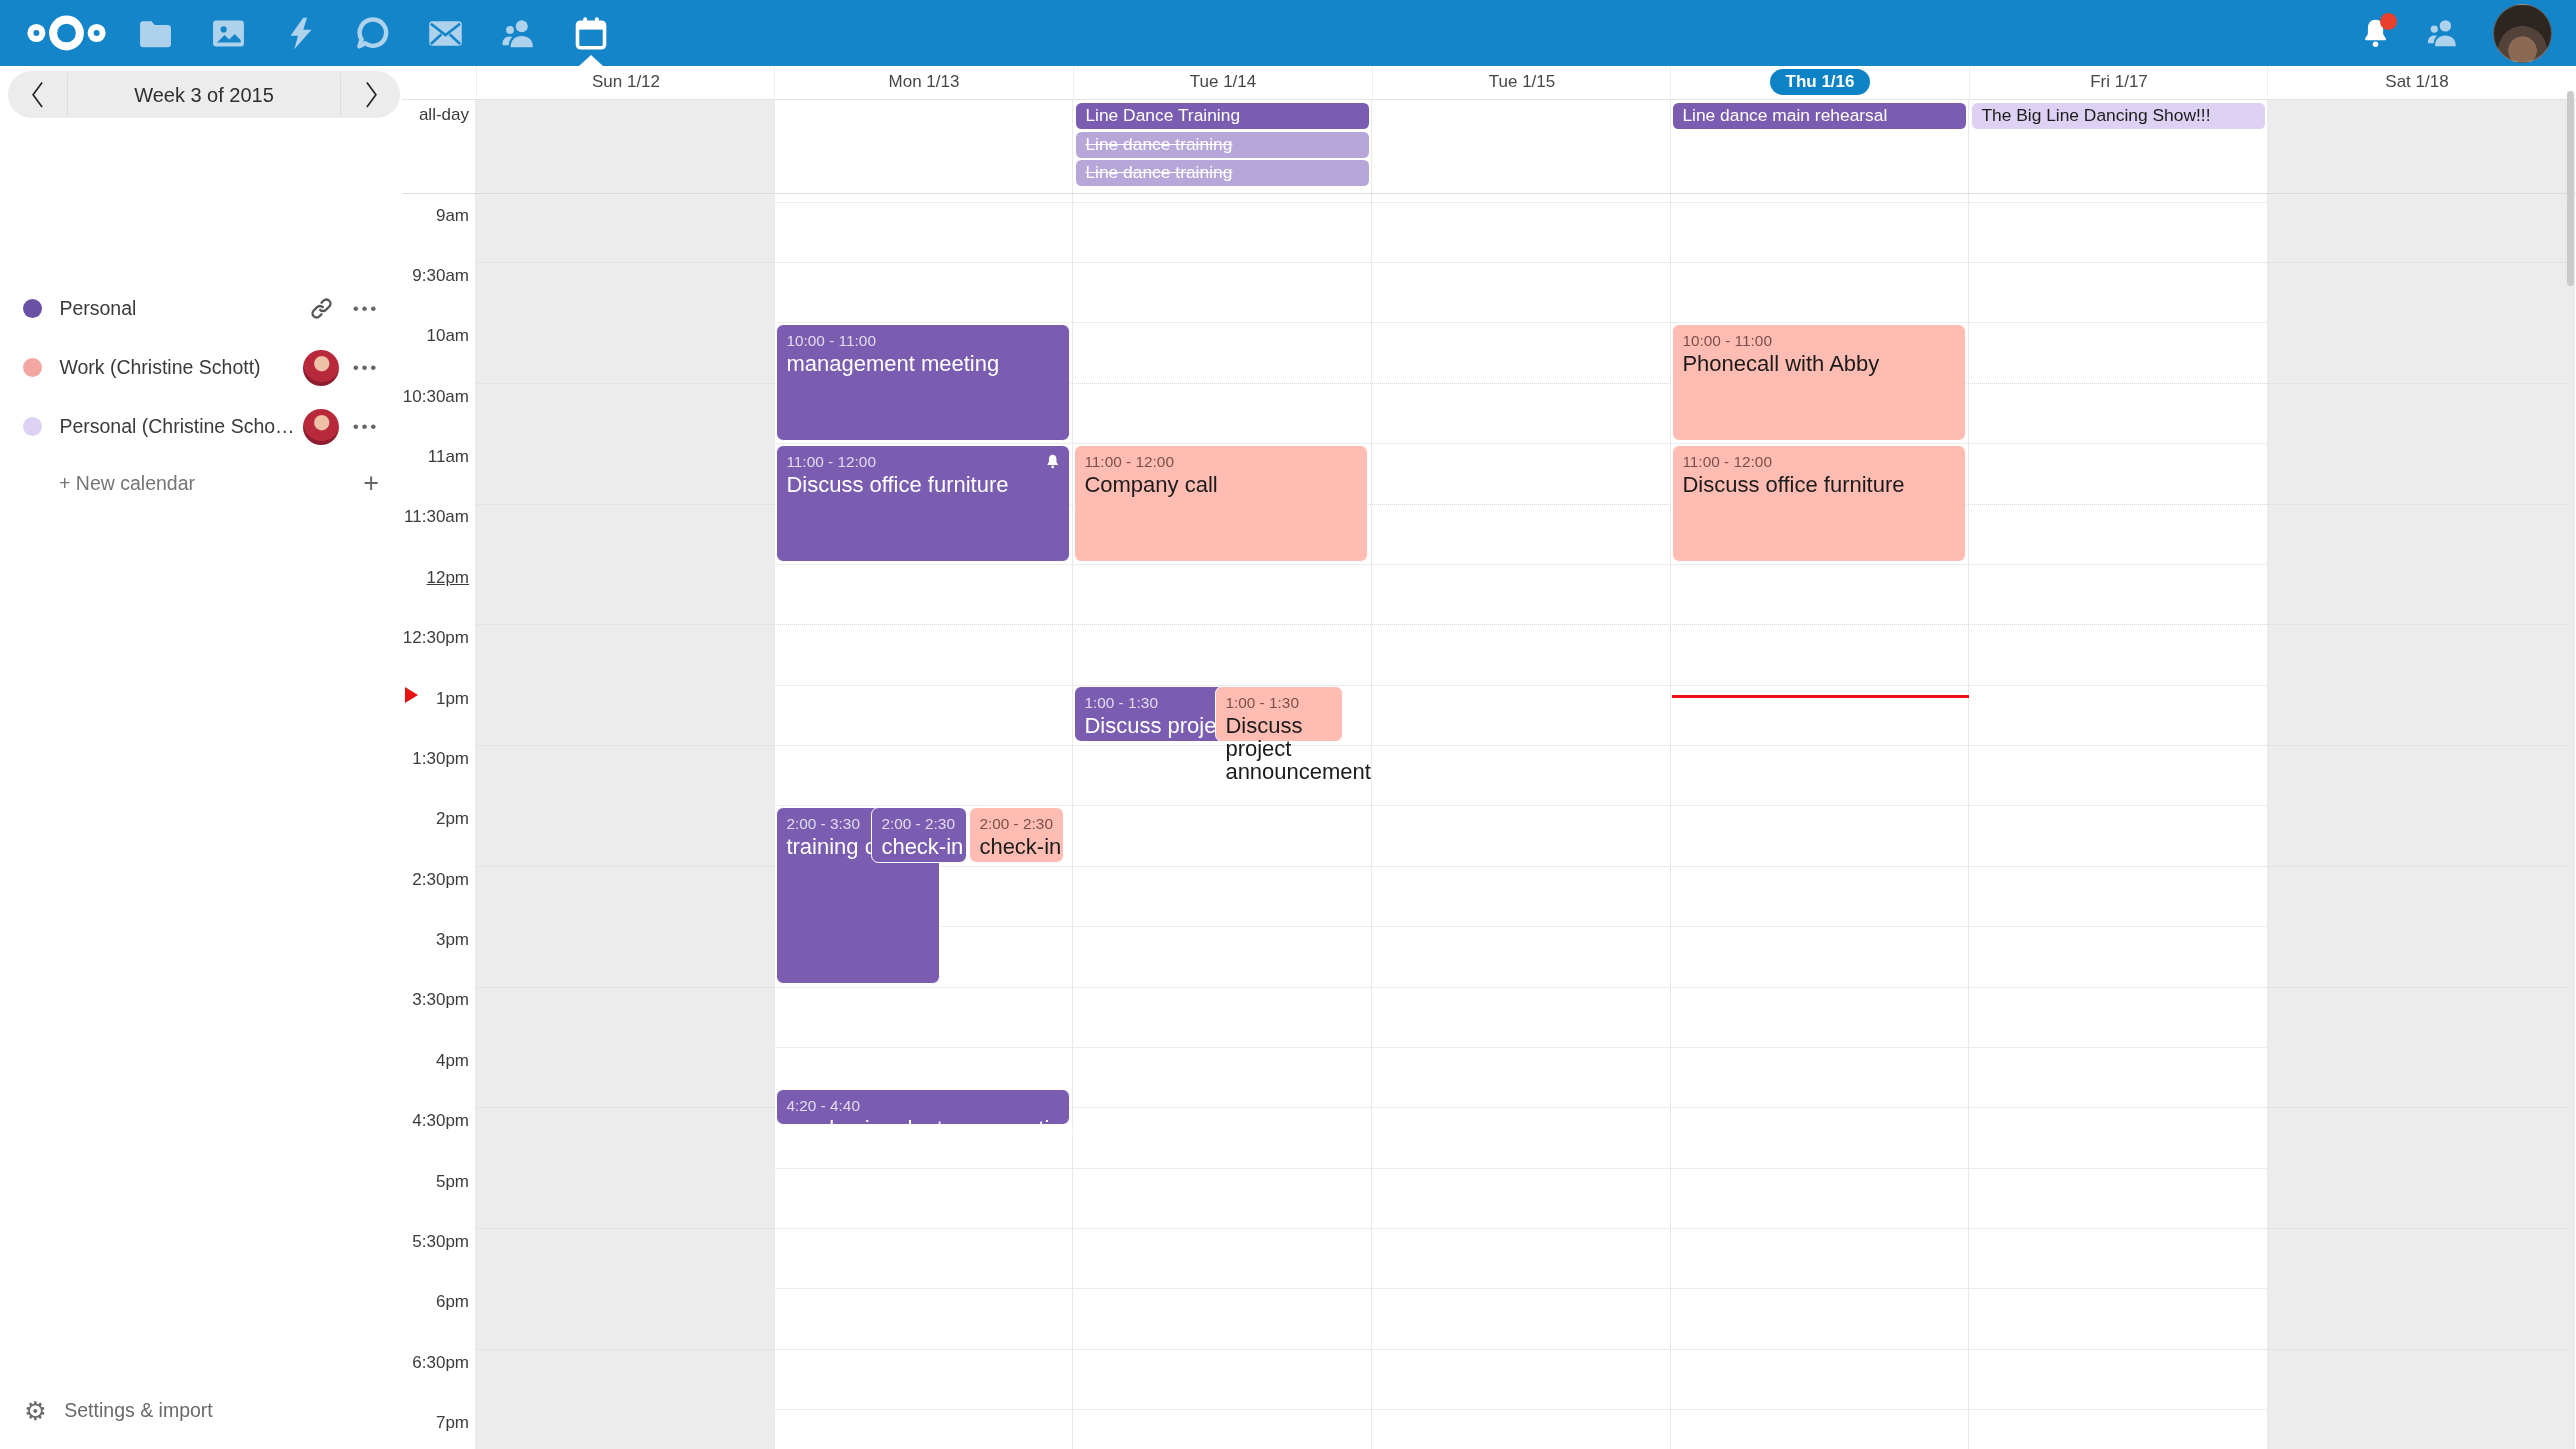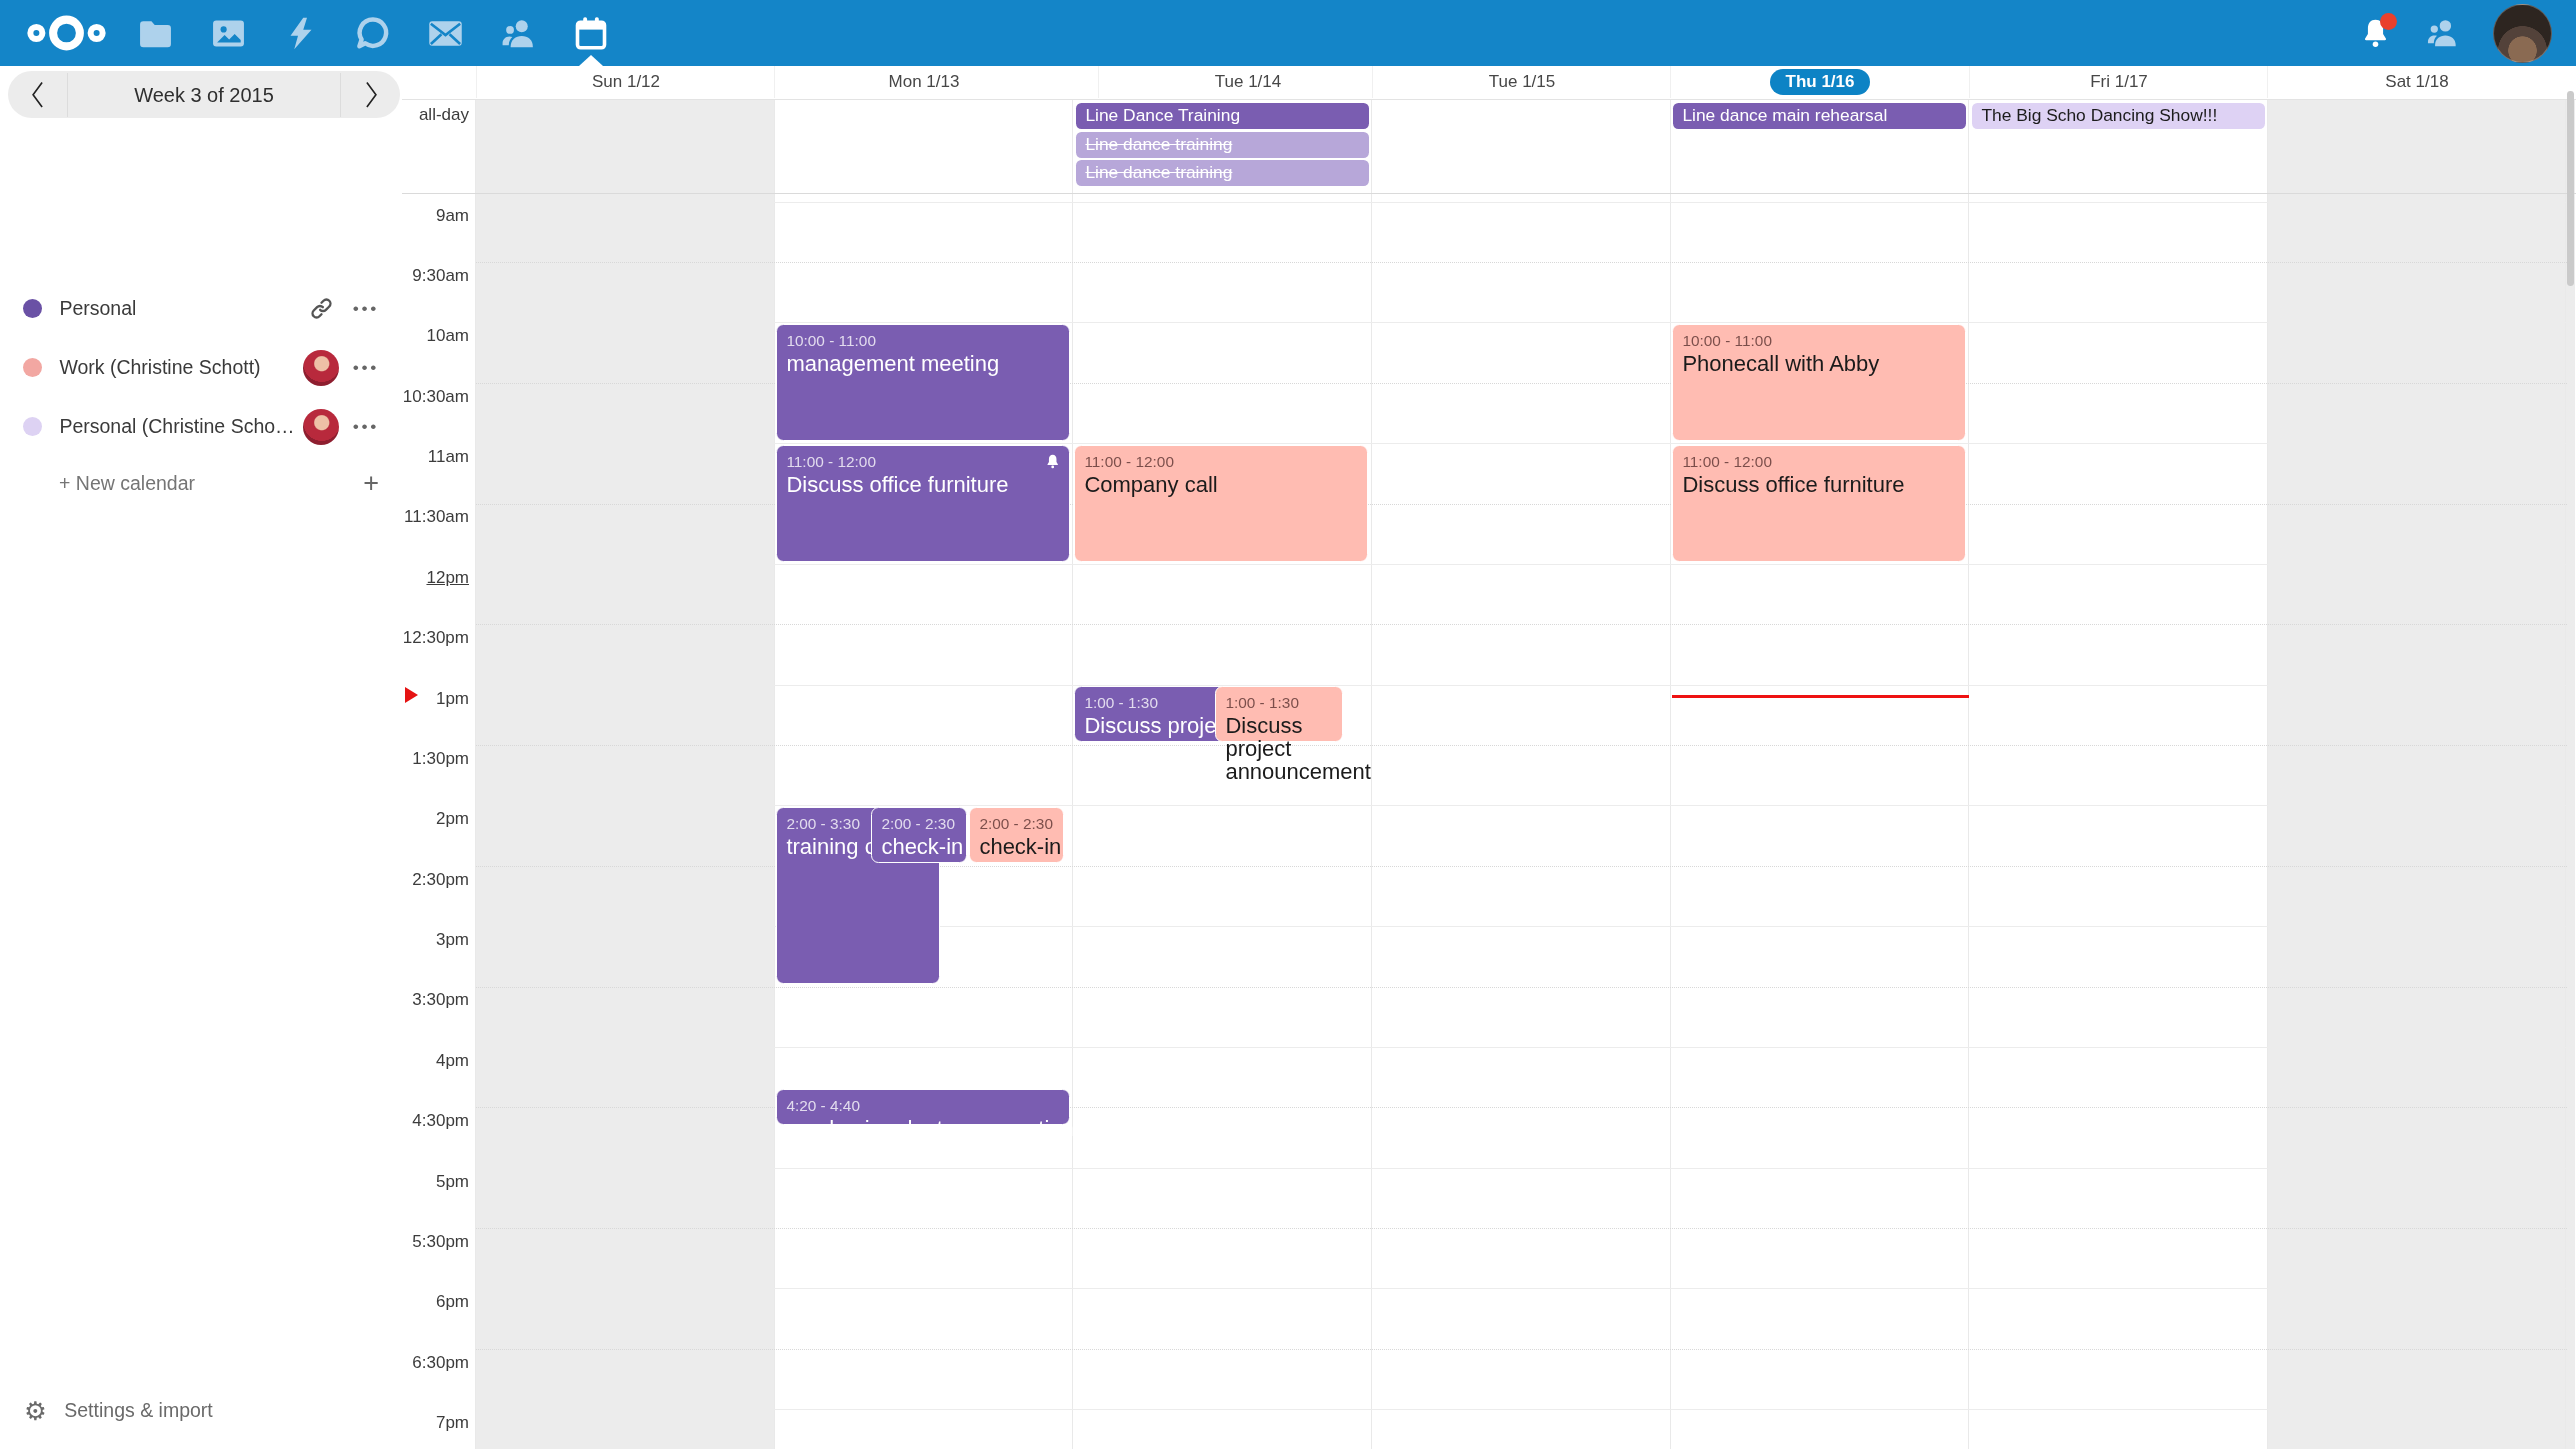--- a/index.html
+++ b/index.html
@@ -241,21 +241,21 @@
       <div class="vline" style="left: 670px;"></div>
       <div class="vline" style="left: 969px;"></div>
       <div class="vline" style="left: 1268px;"></div>
       <div class="vline" style="left: 1566px;"></div>
       <div class="vline" style="left: 1865px;"></div>
       <div class="vline" style="left: 2163px;"></div>
       <div class="adev purple" style="left: 674px; width: 293px; top: 3.4px;">Line Dance Training</div>
       <div class="adev purple-faded" style="left: 674px; width: 293px; top: 32px;">Line dance training</div>
       <div class="adev purple-faded" style="left: 674px; width: 293px; top: 60px;">Line dance training</div>
       <div class="adev purple" style="left: 1271px; width: 293px; top: 3.4px;">Line dance main rehearsal</div>
-      <div class="adev lavender" style="left: 1570px; width: 293px; top: 3.4px;">The Big Scho Dancing Show!!!</div>
+      <div class="adev lavender" style="left: 1570px; width: 293px; top: 3.4px;">The Big Line Dancing Show!!!</div>
     </div>
   <div class="grid" id="grid">
       <div class="weekend-bg" style="left: 74px; width: 299px;"></div>
       <div class="weekend-bg" style="left: 1865px; width: 308px;"></div>
       <div class="vline" style="left: 73px;"></div>
       <div class="vline" style="left: 372px;"></div>
       <div class="vline" style="left: 670px;"></div>
       <div class="vline" style="left: 969px;"></div>
       <div class="vline" style="left: 1268px;"></div>
       <div class="vline" style="left: 1566px;"></div>
@@ -335,21 +335,21 @@
       <div class="now-line" style="left: 1270px; width: 297px; top: 500px;"></div>
       <div class="now-tri" style="left: 2.7px; top: 492px;"></div>
     </div>
   <div class="hdr-row" id="hdr-row">
       <div class="day-hdr" style="left: 74px; width: 299px;">
         <span>Sun 1/12</span>
       </div>
       <div class="day-hdr" style="left: 372px; width: 299px;">
         <span>Mon 1/13</span>
       </div>
-      <div class="day-hdr" style="left: 696px; width: 299px; text-align: right;">
+      <div class="day-hdr" style="left: 671px; width: 299px; text-align: right;">
         <span>Tue 1/14</span>
       </div>
       <div class="day-hdr" style="left: 970px; width: 299px;">
         <span>Tue 1/15</span>
       </div>
       <div class="day-hdr" style="left: 1268px; width: 299px;">
         <span class="today-pill">Thu 1/16</span>
       </div>
       <div class="day-hdr" style="left: 1567px; width: 299px;">
         <span>Fri 1/17</span>

